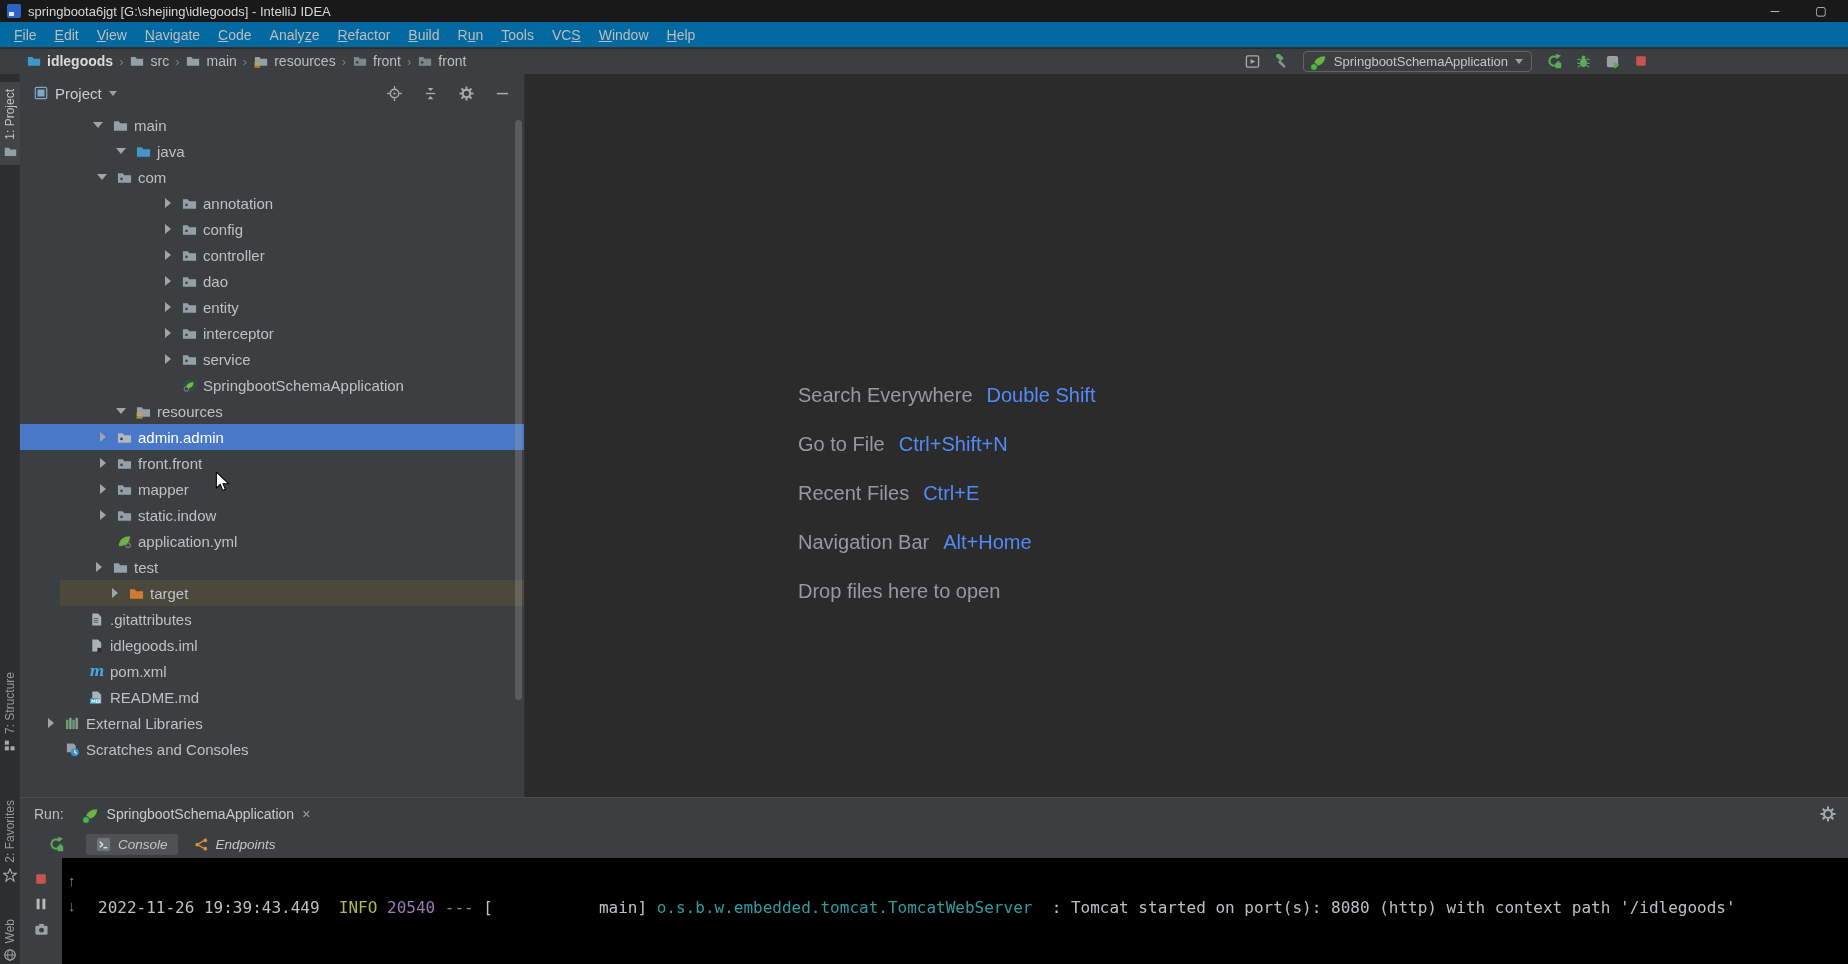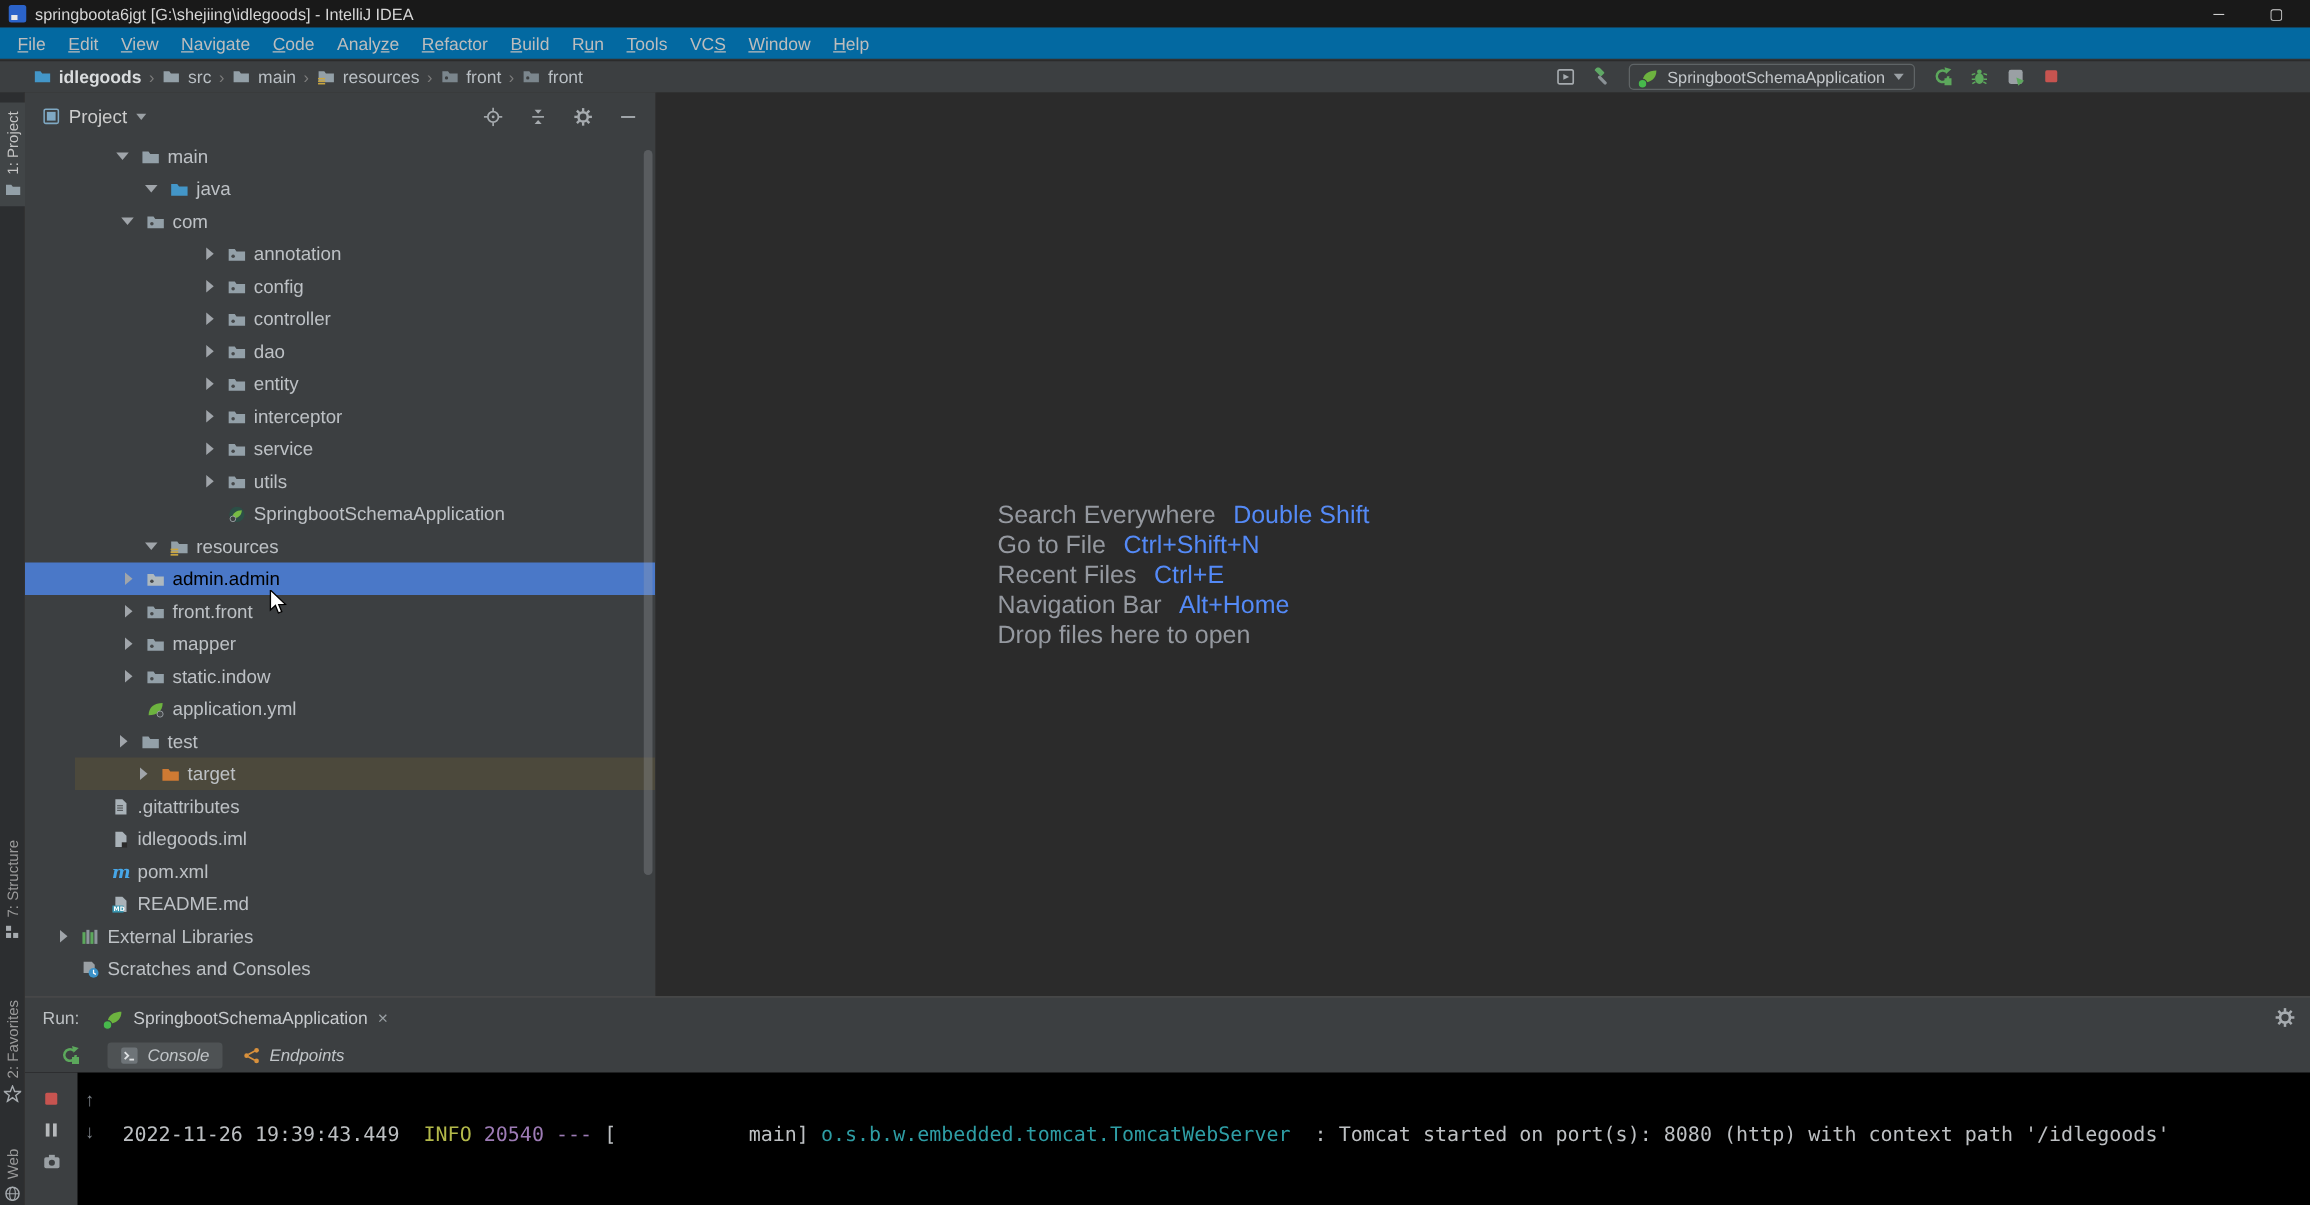--- a/index.html
+++ b/index.html
@@ -41,30 +41,30 @@
   .strip-item.active .vtext{color:#c4c4c4;}
   
   .project-panel{position:absolute;left:20px;top:74px;width:505px;height:723px;background:#3c3f41;
                  border-right:1px solid #323232;box-sizing:border-box;}
   .pp-header{height:38px;display:flex;align-items:center;gap:7px;padding:0 14px;}
   .pp-title{font-size:15px;color:#cccccc;}
   .pp-actions{margin-left:auto;display:flex;align-items:center;gap:21px;}
   .tree{position:absolute;left:0;top:38px;right:0;}
   .trow{height:26px;display:flex;align-items:center;gap:6px;font-size:15px;color:#bdc1c5;box-sizing:border-box;}
   .L0{padding-left:24px}.L1{padding-left:48px}.L2{padding-left:72px}.L3{padding-left:95px}.L4{padding-left:76px}.L5{padding-left:141px}
-  .trow.sel{background:#4a78c8;color:#000000;}
+  .trow.sel{background:#4a78c8;color:#ffffff;}
   .trow.hl{background:#4c493c;margin-left:40px;}
   .arr{width:14px;height:14px;flex:0 0 14px;position:relative;}
   .arr.r::before{content:"";position:absolute;left:4px;top:2px;border-left:6px solid #a0a5aa;border-top:5px solid transparent;border-bottom:5px solid transparent;}
   .arr.d::before{content:"";position:absolute;left:1px;top:4px;border-top:6px solid #a0a5aa;border-left:5px solid transparent;border-right:5px solid transparent;}
   .ticon{width:16px;height:16px;flex:0 0 16px;display:flex;align-items:center;justify-content:center;}
   .pscroll{position:absolute;right:2px;top:46px;width:7px;height:580px;background:rgba(164,170,176,.28);border-radius:4px;}
   
   .editor{position:absolute;left:525px;top:74px;width:1323px;height:723px;background:#2b2b2b;}
-  .hints{position:absolute;left:273px;top:327px;display:flex;flex-direction:column;}
+  .hints{position:absolute;left:273px;top:310px;display:flex;flex-direction:column;gap:25px;}
   .hint{display:flex;align-items:baseline;gap:14px;font-size:20px;height:24px;}
   .hint-label{color:#9599a0;}
   .hint-key{color:#548af7;}
   
   .run-panel{position:absolute;left:20px;top:797px;width:1828px;height:167px;background:#3c3f41;
              border-top:1px solid #4c4c4c;box-sizing:border-box;}
   .rp-header{position:absolute;left:0;top:0;right:0;height:32px;display:flex;align-items:center;gap:20px;padding-left:14px;}
   .rp-label{font-size:14px;color:#bcc0c3;}
   .rp-tab{display:flex;align-items:center;gap:8px;font-size:14px;color:#c8cbce;}
   .rp-close{color:#9aa0a4;font-size:14px;}
@@ -411,30 +411,20 @@
           <span class="arr r"></span>
           <span class="ticon">
             <svg width="15" height="15" viewBox="0 0 16 16">
               <path d="M1 3.5h5.2l1.5 2H15v8H1z" fill="#93a0a8"></path>
               <circle cx="4.8" cy="9.5" r="1.5" fill="#45484a"></circle>
             </svg>
           </span>
           <span>service</span>
         </div>
       <div class="trow L5">
-          <span class="arr r"></span>
-          <span class="ticon">
-            <svg width="15" height="15" viewBox="0 0 16 16">
-              <path d="M1 3.5h5.2l1.5 2H15v8H1z" fill="#93a0a8"></path>
-              <circle cx="4.8" cy="9.5" r="1.5" fill="#45484a"></circle>
-            </svg>
-          </span>
-          <span>utils</span>
-        </div>
-      <div class="trow L5">
           <span class="arr"></span>
           <span class="ticon">
             <svg width="15" height="15" viewBox="0 0 16 16">
               <circle cx="8" cy="8" r="6.5" fill="#2c4f46"></circle>
               <path d="M4 11.2c0-4 3.5-6.7 8.2-6.7 0 4.6-3.6 7.2-8.2 6.7z" fill="#77bb44"></path>
               <circle cx="4.6" cy="11.8" r="2.4" fill="#3c3f41" stroke="#9aa0a4" stroke-width="0.8"></circle>
             </svg>
           </span>
           <span>SpringbootSchemaApplication</span>
         </div>

